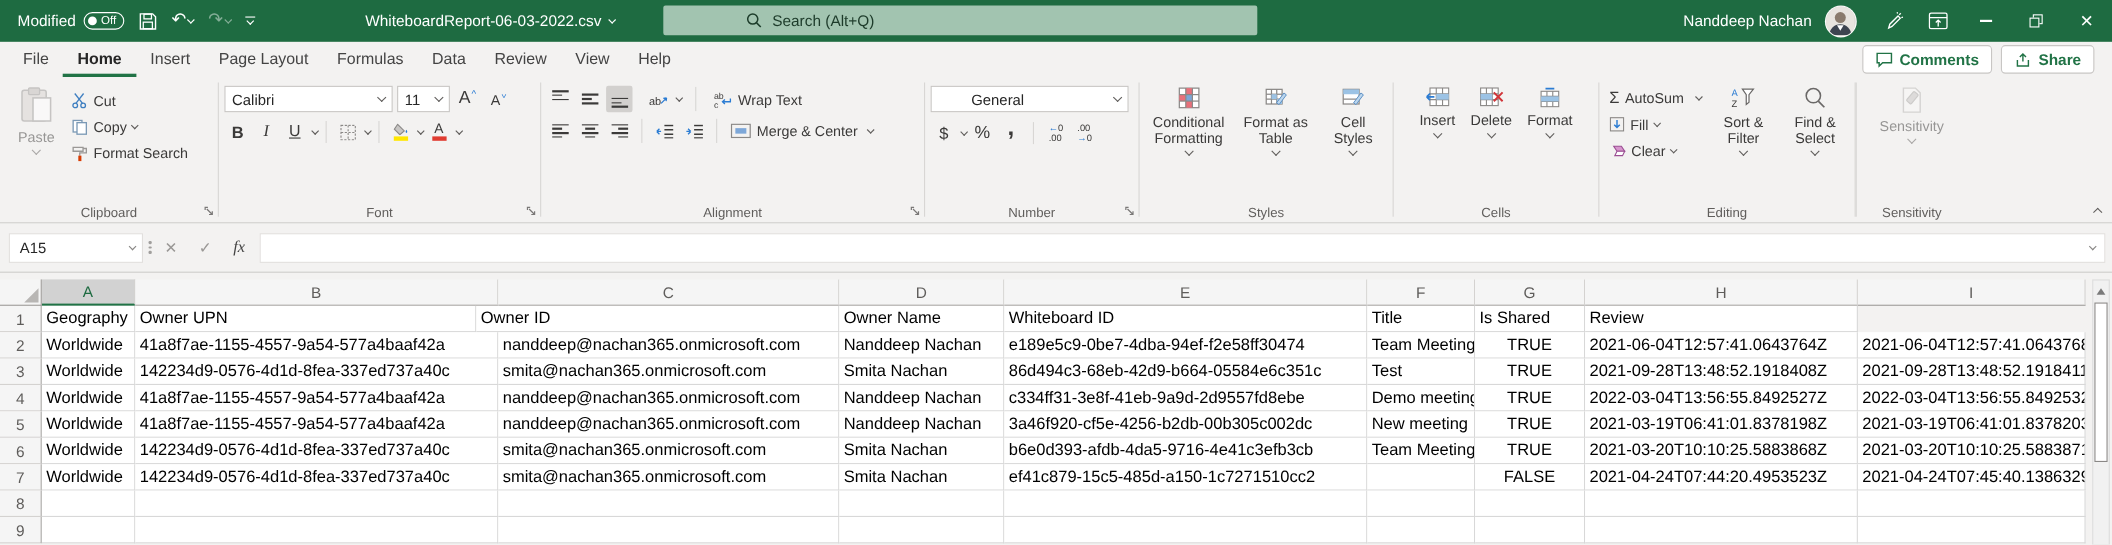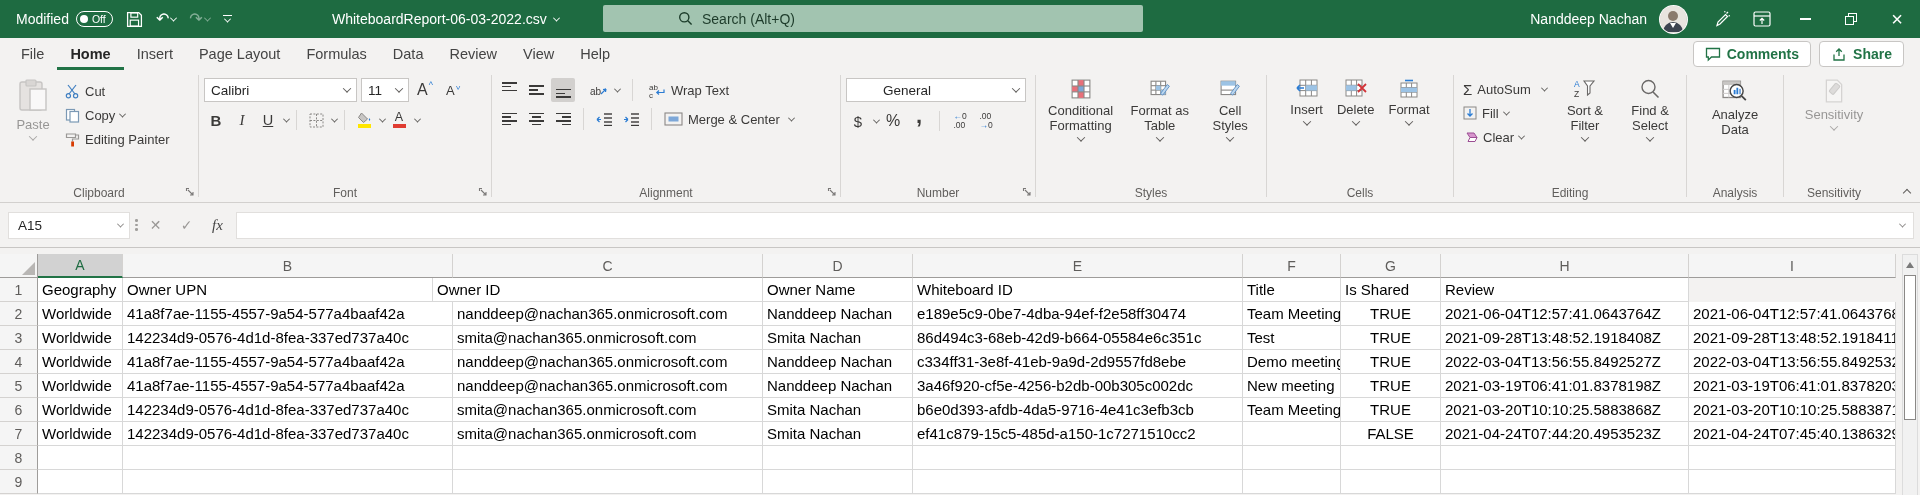--- a/index.html
+++ b/index.html
@@ -246,21 +246,21 @@
             </svg>
           <span>Copy</span>
           <span class="cv" style="width:5px;height:5px;color:#605e5c;"></span>
         </div>
         <div class="smallbtn">
           <svg width="15" height="15" viewBox="0 0 15 15">
               <path d="M1.5 2 h9 v3.5 h-9 z" fill="none" stroke="#9a9896" stroke-width="1.2"></path>
               <path d="M10.5 3 h3 v4 h-6 v2.5" fill="none" stroke="#9a9896" stroke-width="1.2"></path>
               <rect x="6.2" y="9.5" width="2.8" height="5" fill="#d83b01"></rect>
             </svg>
-          <span>Editing Painter</span>
+          <span>Format Search</span>
         </div>
       </div>
     </div>
     <div class="glabel">
         <span>Clipboard</span>
       <span class="launcher"><svg width="10" height="10" viewBox="0 0 10 10">
             <path d="M1.5 4 V1.5 H4 M3 3 L8 8 M8 5 V8 H5" fill="none" stroke="#7a7877" stroke-width="1.1"></path>
           </svg></span>
     </div>
   </div>
@@ -607,42 +607,20 @@
         <span class="lbl">Find &amp; Select</span>
         <span class="cv"></span>
       </div>
     </div>
     <div class="glabel">
         <span>Editing</span>
       </div>
   </div>
   <div class="gdivider"></div>
 
-  <div class="rgroup" style="width:96px;">
-    <div class="gcontent" style="justify-content:center;">
-      <div class="bigbtn">
-        <svg width="26" height="24" viewBox="0 0 24 22">
-            <rect x="1" y="2" width="16" height="15" fill="#fff" stroke="#8a8886" stroke-width="1.2"></rect>
-            <rect x="1" y="2" width="16" height="3.5" fill="#c8c6c4"></rect>
-            <line x1="1" y1="9.5" x2="17" y2="9.5" stroke="#d0cece"></line>
-            <line x1="1" y1="13.2" x2="17" y2="13.2" stroke="#d0cece"></line>
-            <line x1="6.3" y1="5.5" x2="6.3" y2="17" stroke="#d0cece"></line>
-            <circle cx="13.5" cy="11" r="6" fill="#fff" stroke="#444" stroke-width="1.3"></circle>
-            <rect x="10.8" y="10" width="1.7" height="4" fill="#2b7cd3"></rect>
-            <rect x="13.3" y="8" width="1.7" height="6" fill="#2b7cd3"></rect>
-            <rect x="15.8" y="9" width="1.7" height="5" fill="#7da7d8"></rect>
-            <line x1="18" y1="15.5" x2="22" y2="19.5" stroke="#444" stroke-width="1.6"></line>
-          </svg>
-        <span class="lbl">Analyze Data</span>
-      </div>
-    </div>
-    <div class="glabel">
-        <span>Analysis</span>
-      </div>
-  </div>
   <div class="gdivider"></div>
 
   <div class="rgroup" style="width:100px;">
     <div class="gcontent" style="justify-content:center;">
       <div class="bigbtn disabled">
         <svg width="22" height="24" viewBox="0 0 20 22">
             <path d="M3 1 h10 l4 4 v16 H3 Z" fill="#faf9f8" stroke="#b8b6b4" stroke-width="1.2"></path>
             <rect x="8" y="4" width="5" height="10" rx="1" transform="rotate(40 10.5 9)" fill="#c8c6c4" stroke="#a8a6a4"></rect>
           </svg>
         <span class="lbl">Sensitivity</span>

